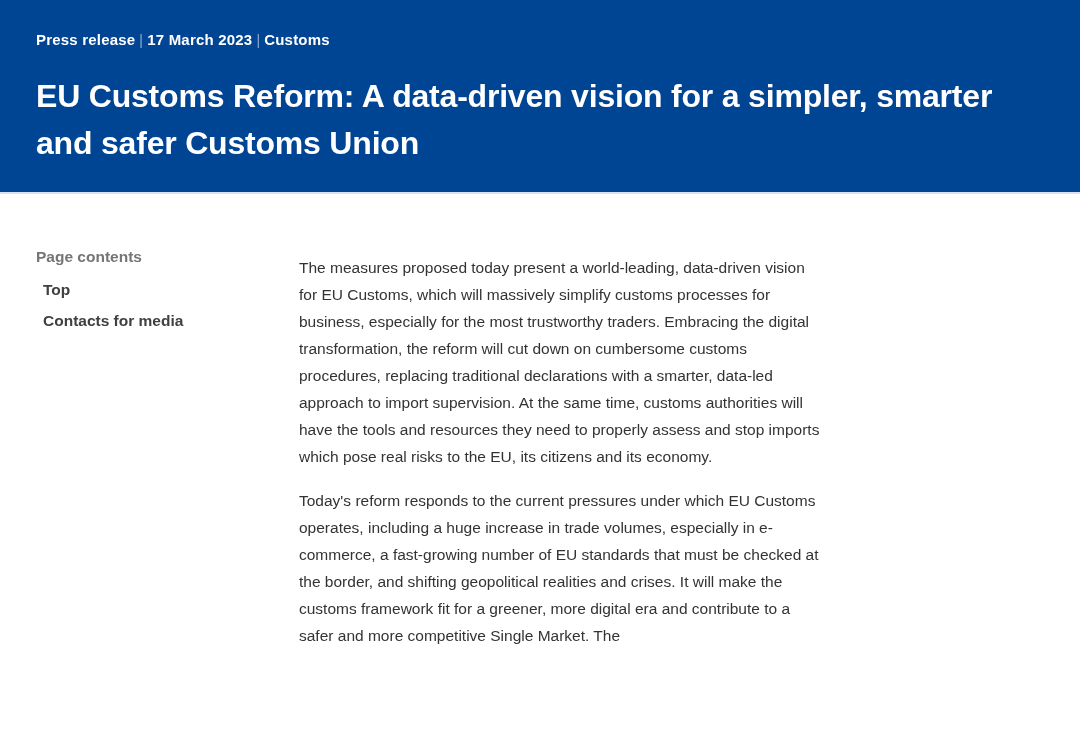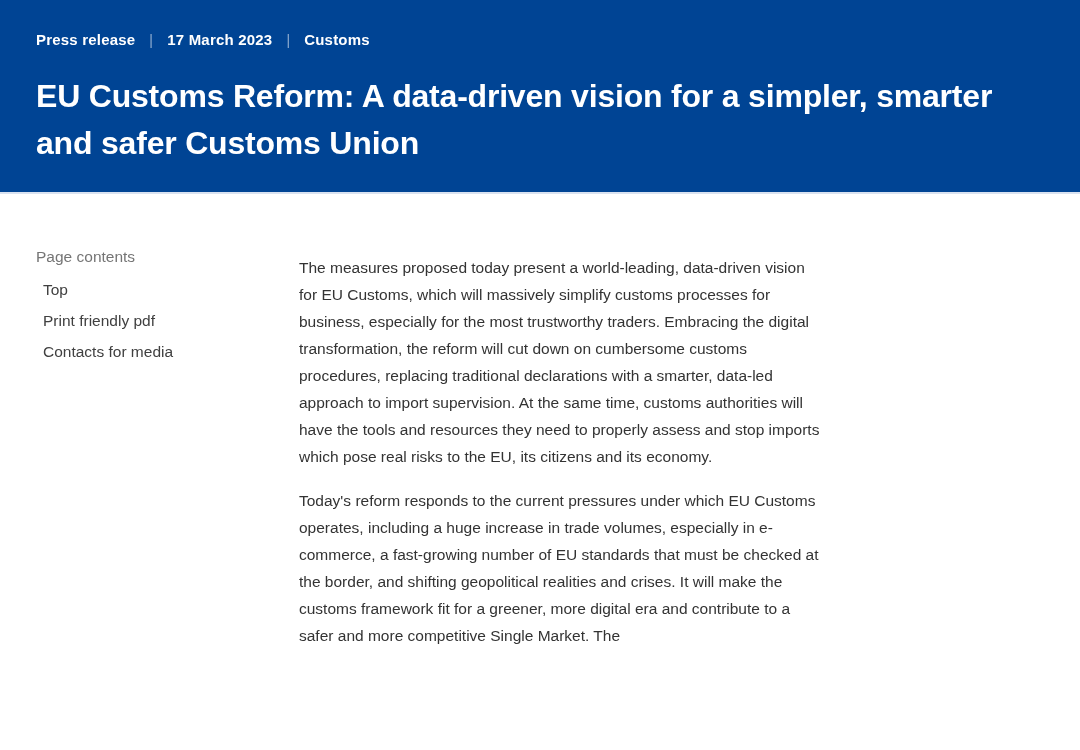--- a/index.html
+++ b/index.html
@@ -19,21 +19,21 @@
   .hero {
     background: #004494;
     height: 194px;
     box-sizing: border-box;
     padding: 31px 40px 0 36px;
     border-bottom: 2px solid #d9e2f0;
   }
   .meta {
     display: flex;
     align-items: center;
-    gap: 14px;
+    gap: 4px;
     color: #ffffff;
     font-size: 15px;
     font-weight: 600;
     letter-spacing: 0.2px;
   }
   .meta .sep {
     color: rgba(255,255,255,0.55);
     font-weight: 400;
     font-size: 14px;
   }
@@ -52,35 +52,35 @@
     box-sizing: border-box;
     padding: 54px 0 0 36px;
   }
   .toc {
     width: 220px;
     flex-shrink: 0;
   }
   .toc-heading {
     color: #757575;
     font-size: 15.5px;
-    font-weight: 400;
+    font-weight: 700;
     margin: 0 0 15px 0;
   }
   .toc ul {
     list-style: none;
     margin: 0;
     padding: 0 0 0 7px;
   }
   .toc li {
     margin-bottom: 13px;
   }
   .toc a {
     color: #404040;
     font-size: 15.5px;
-    font-weight: 400;
+    font-weight: 700;
     text-decoration: none;
     cursor: pointer;
   }
   .article {
     width: 522px;
     margin-left: 43px;
     margin-top: 6px;
     color: #333333;
     font-size: 15.5px;
     line-height: 27px;
@@ -107,23 +107,20 @@
 
   <div class="content">
 
     <nav class="toc">
       <div class="toc-heading">Page contents</div>
       <ul>
         <li>
           <a href="#">Top</a>
         </li>
         <li>
-          <a href="#">Print friendly pdf</a>
-        </li>
-        <li>
           <a href="#">Contacts for media</a>
         </li>
       </ul>
     </nav>
 
     <main class="article">
       <p>The measures proposed today present a world-leading, data-driven vision for EU Customs, which will massively simplify customs processes for business, especially for the most trustworthy traders. Embracing the digital transformation, the reform will cut down on cumbersome customs procedures, replacing traditional declarations with a smarter, data-led approach to import supervision. At the same time, customs authorities will have the tools and resources they need to properly assess and stop imports which pose real risks to the EU, its citizens and its economy.</p>
       <p>Today's reform responds to the current pressures under which EU Customs operates, including a huge increase in trade volumes, especially in e-commerce, a fast-growing number of EU standards that must be checked at the border, and shifting geopolitical realities and crises. It will make the customs framework fit for a greener, more digital era and contribute to a safer and more competitive Single Market. The</p>
     </main>
 

